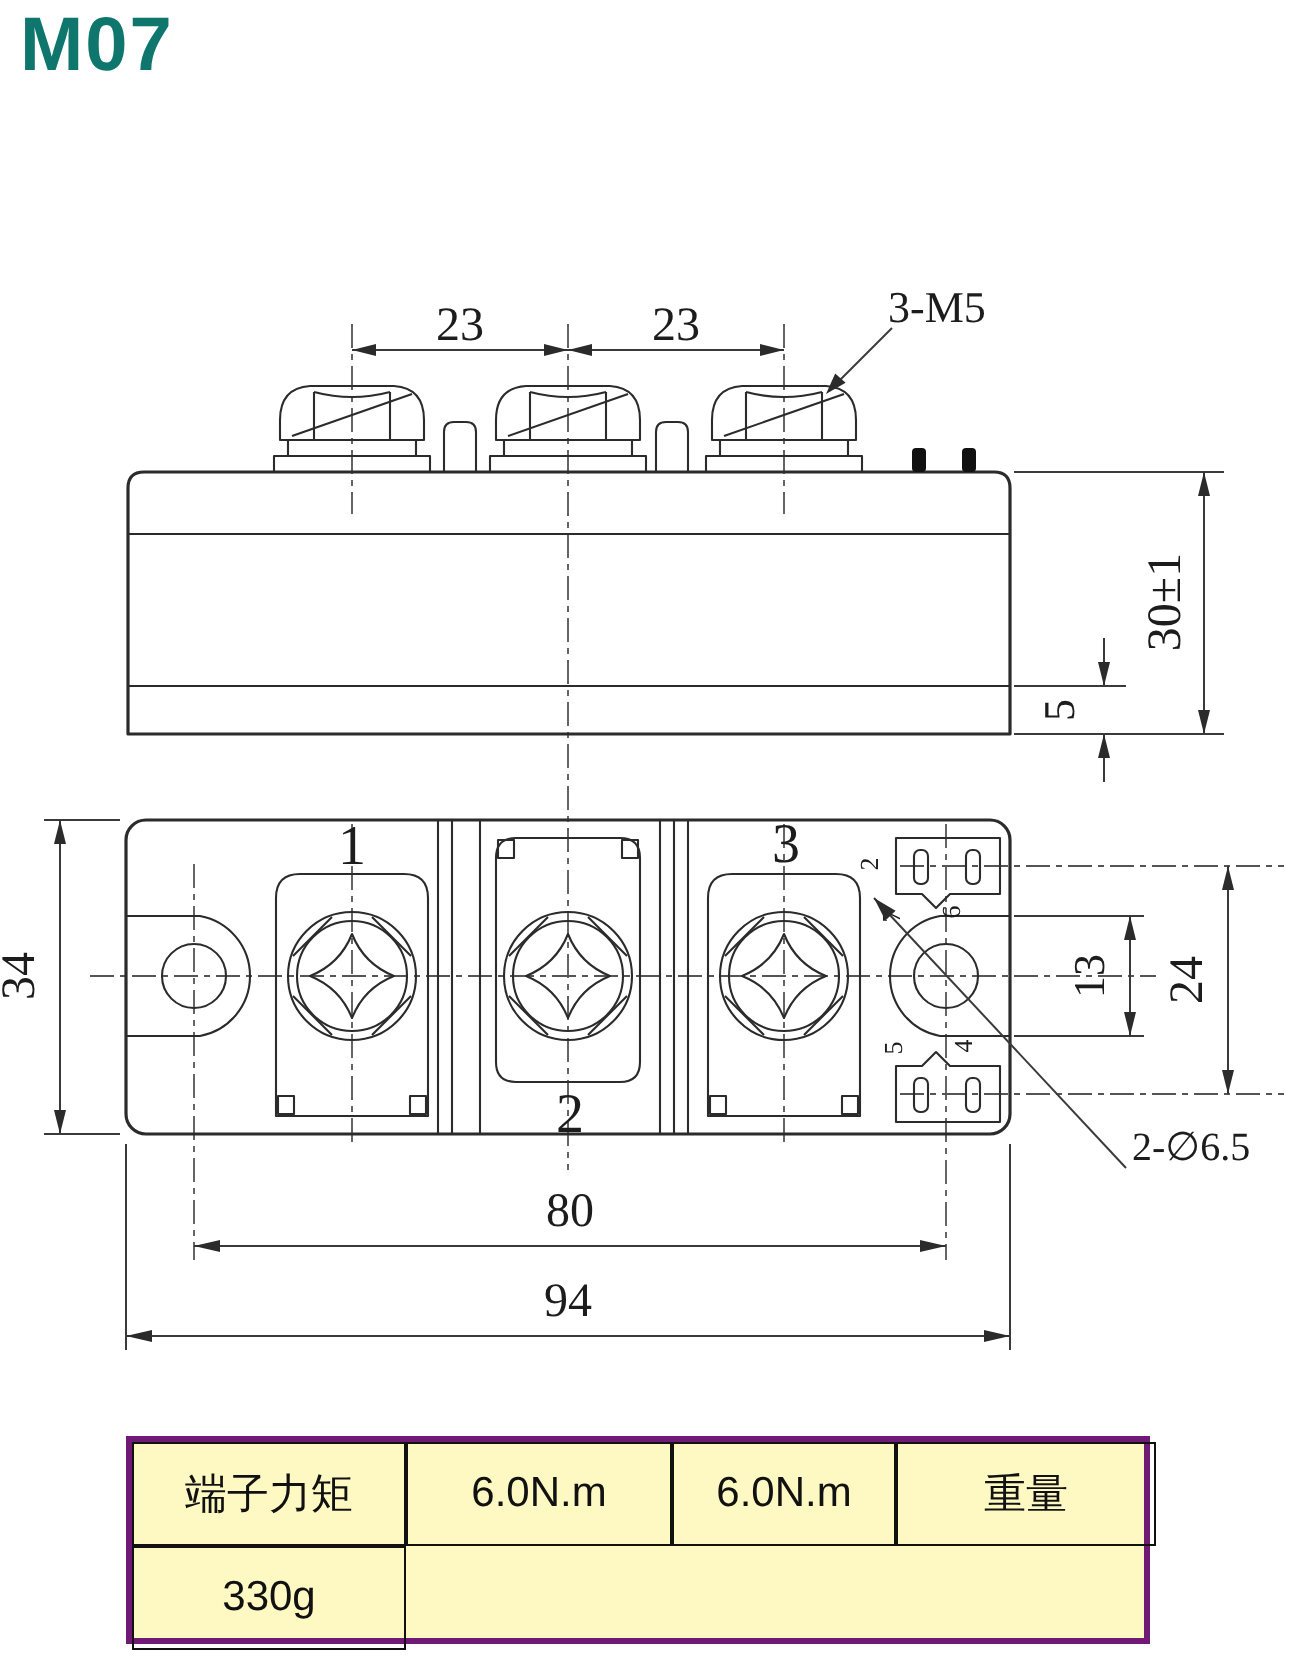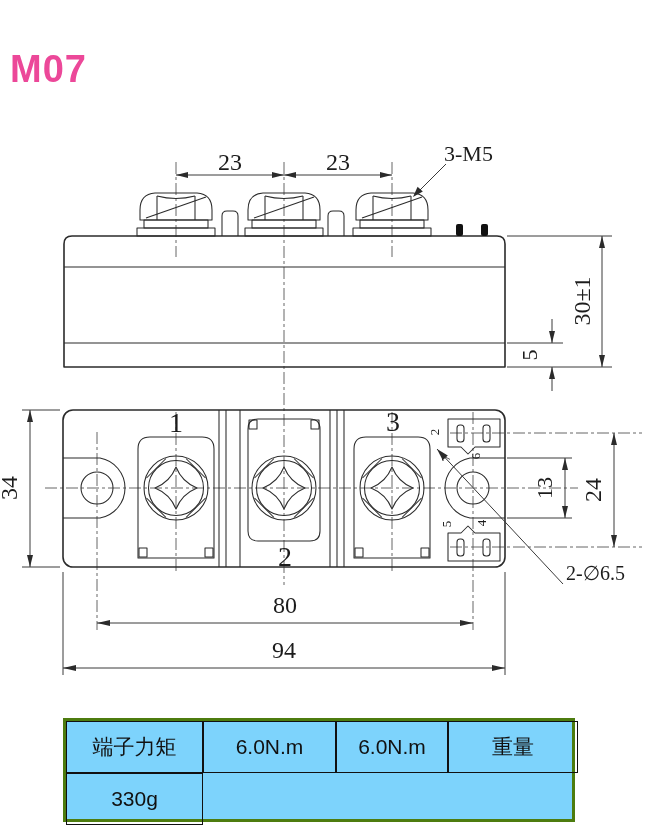--- a/index.html
+++ b/index.html
@@ -17,32 +17,32 @@
   .blk{fill:#111;stroke:none;}
   text{fill:#1c1c1c;font-family:"Liberation Serif",serif;}
   .dtx{font-size:24px;}
   .dtx-m{font-size:22px;}
   .dtx-s{font-size:20px;}
   .term{font-size:28px;}
   .pin{font-size:13px;}
   
   .spec-table{position:absolute;left:63px;top:718px;width:512px;height:104px;
               display:grid;grid-template-columns:137px 133px 112px 130px;
-              grid-template-rows:52px 52px;border:3px solid #4d7c0f;box-sizing:border-box;
-              background:#7dd3fc;}
+              grid-template-rows:52px 52px;border:3px solid #701a75;box-sizing:border-box;
+              background:#fef9c3;}
   .spec-cell{border:1.5px solid #111;display:flex;align-items:center;justify-content:center;
              font-size:21px;color:#111;font-family:"Liberation Sans",sans-serif;
              box-sizing:border-box;}
 </style>
 </head>
 <body>
 
 <div class="stage">
 
-  <div class="page-title" style="color: #ec4899; margin-top: 46px;">M07</div>
+  <div class="page-title" style="color: #0f766e;">M07</div>
 
   <svg width="647" height="833" viewBox="0 0 647 833">
     <defs>
 
       <g id="nut">
         <path class="th" d="M-36,27 L-36,17 Q-36,1 -21,0 L21,0 Q36,1 36,17 L36,27 Z"></path>
         <path class="th" d="M-19,3 L-19,27 M19,3 L19,27"></path>
         <path class="th" d="M-19,3 Q0,8 19,3"></path>
         <path class="th" d="M-30,25 L30,4"></path>
         <rect class="th" x="-32" y="27" width="64" height="8"></rect>

